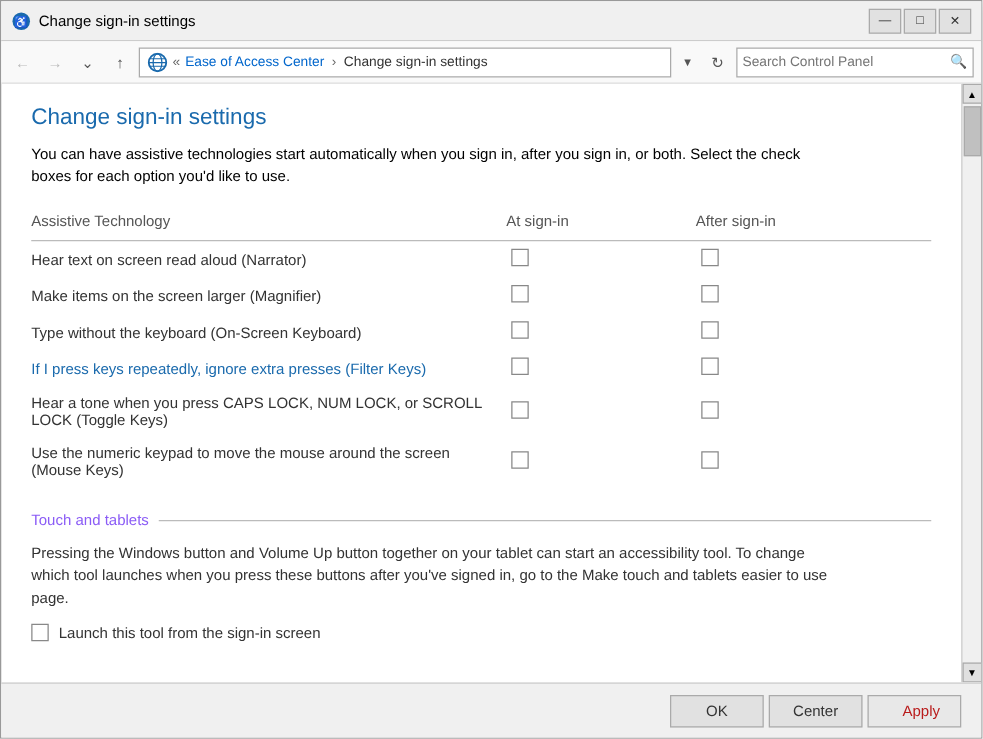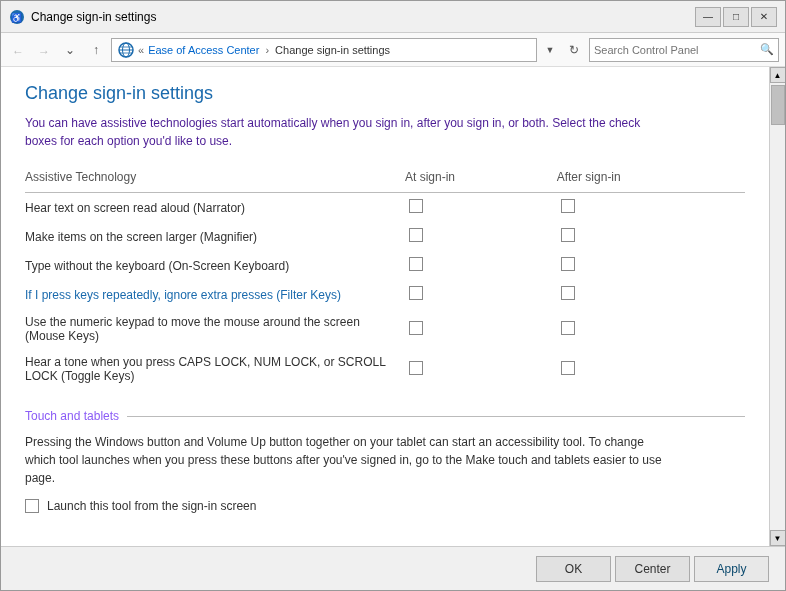--- a/index.html
+++ b/index.html
@@ -186,21 +186,21 @@
     }
 
     .page-title {
       font-size: 18px;
       color: #1a6aad;
       font-weight: normal;
       margin-bottom: 10px;
     }
     .page-desc {
       font-size: 12px;
-      color: #4c1d95;
+      color: #000000;
       line-height: 1.5;
       margin-bottom: 16px;
       max-width: 640px;
     }
     .at-table {
       width: 100%;
       border-collapse: collapse;
       margin-bottom: 20px;
     }
     .at-table th {
@@ -288,21 +288,21 @@
     .footer-btn {
       min-width: 75px;
       height: 26px;
       background: #e1e1e1;
       border: 1px solid #aaa;
       cursor: pointer;
       font-size: 12px;
       color: #333;
       padding: 0 16px;
     }
-    .footer-btn:disabled { color: #0c4a6e; cursor: default; background: #e8e8e8; }
+    .footer-btn:disabled { color: #b91c1c; cursor: default; background: #e8e8e8; text-align: right; }
   </style>
 </head>
 <body>
 
 <div class="window">
 
   <div class="title-bar">
     <svg class="title-bar-icon" viewBox="0 0 16 16">
       <circle cx="8" cy="8" r="7" fill="#1a6aad"></circle>
       <text x="8" y="11.5" text-anchor="middle" fill="white" font-size="9">♿</text>
@@ -374,26 +374,26 @@
               <td>Type without the keyboard (On-Screen Keyboard)</td>
               <td class="checkbox-cell"><div class="cb"></div></td>
               <td class="checkbox-cell"><div class="cb"></div></td>
             </tr>
             <tr>
               <td><span style="color: rgb(26, 106, 173); cursor: pointer;">If I press keys repeatedly, ignore extra presses (Filter Keys)</span></td>
               <td class="checkbox-cell"><div class="cb"></div></td>
               <td class="checkbox-cell"><div class="cb"></div></td>
             </tr>
             <tr>
+              <td>Hear a tone when you press CAPS LOCK, NUM LOCK, or SCROLL LOCK (Toggle Keys)</td>
+              <td class="checkbox-cell"><div class="cb"></div></td>
+              <td class="checkbox-cell"><div class="cb"></div></td>
+            </tr>
+            <tr>
               <td>Use the numeric keypad to move the mouse around the screen (Mouse Keys)</td>
-              <td class="checkbox-cell"><div class="cb"></div></td>
-              <td class="checkbox-cell"><div class="cb"></div></td>
-            </tr>
-            <tr>
-              <td>Hear a tone when you press CAPS LOCK, NUM LOCK, or SCROLL LOCK (Toggle Keys)</td>
               <td class="checkbox-cell"><div class="cb"></div></td>
               <td class="checkbox-cell"><div class="cb"></div></td>
             </tr>
           </tbody>
       </table>
 
       <div class="touch-section">
         <div class="touch-header">Touch and tablets</div>
         <p class="touch-desc">Pressing the Windows button and Volume Up button together on your tablet can start an accessibility tool. To change which tool launches when you press these buttons after you've signed in, go to the Make touch and tablets easier to use page.</p>
         <div class="checkbox-row">

